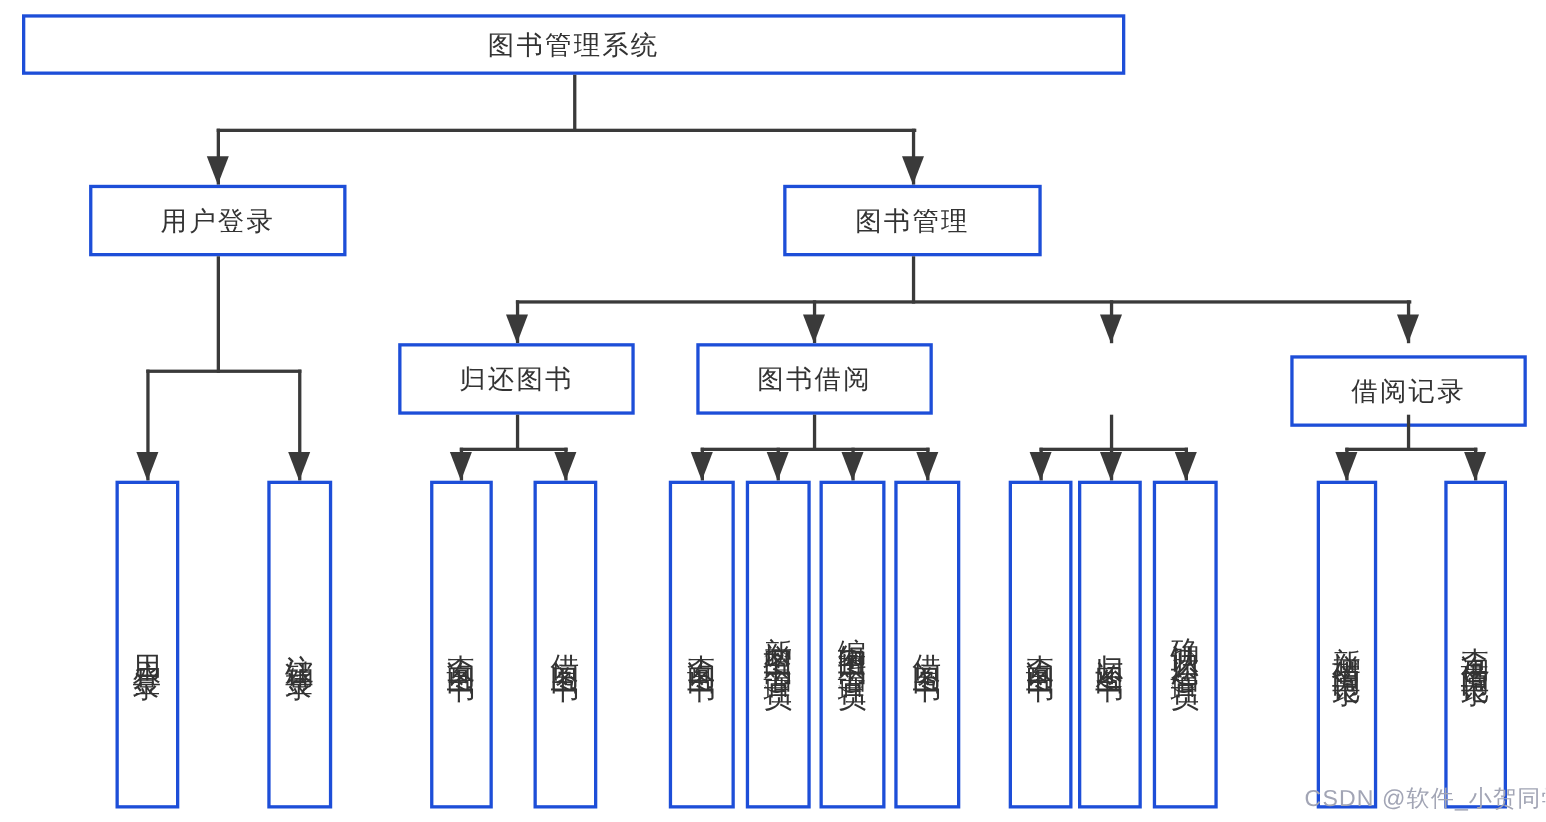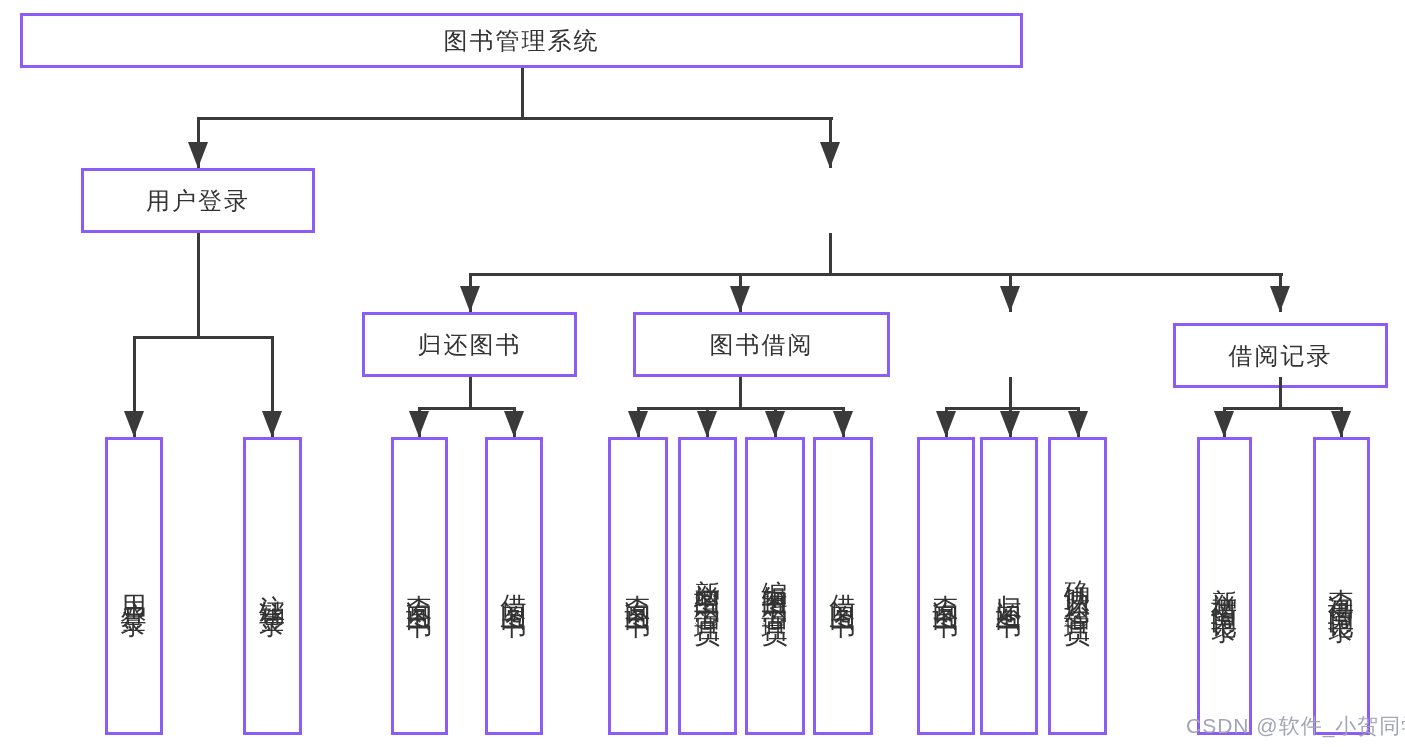--- a/index.html
+++ b/index.html
@@ -8,21 +8,21 @@
     width: 1405px;
     height: 747px;
     background: #ffffff;
     font-family: "Liberation Sans", sans-serif;
     color: #333333;
     overflow: hidden;
   }
   .node {
     position: absolute;
     box-sizing: border-box;
-    border: 3px solid #8b5cf6;
+    border: 3px solid #1d4ed8;
     background: #ffffff;
     display: flex;
     align-items: center;
     justify-content: center;
     color: #333333;
   }
   .hnode { font-size: 24px; letter-spacing: 2px; white-space: nowrap; }
   .vnode { }
   .vtext {
     writing-mode: vertical-rl;
@@ -61,41 +61,42 @@
   <div class="node hnode" style="left:20px; top:13px; width:1003px; height:55px;">图书管理系统</div>
 
   <div class="vline" style="left:521px; top:68px; height:52px;"></div>
   <div class="hline" style="left:197px; top:117px; width:636px;"></div>
   <div class="vline" style="left:197px; top:117px; height:51px;"></div>
   <div class="arrow" style="left:188px; top:142px;"></div>
   <div class="vline" style="left:829px; top:117px; height:51px;"></div>
   <div class="arrow" style="left:820px; top:142px;"></div>
 
   <div class="node hnode" style="left:81px; top:168px; width:234px; height:65px;">用户登录</div>
+  <div class="node hnode" style="left:712px; top:168px; width:235px; height:65px;">图书管理</div>
 
   <div class="vline" style="left:197px; top:233px; height:106px;"></div>
   <div class="hline" style="left:133px; top:336px; width:141px;"></div>
   <div class="vline" style="left:133px; top:336px; height:101px;"></div>
   <div class="arrow" style="left:124px; top:411px;"></div>
   <div class="vline" style="left:271px; top:336px; height:101px;"></div>
   <div class="arrow" style="left:262px; top:411px;"></div>
 
   <div class="vline" style="left:829px; top:233px; height:43px;"></div>
   <div class="hline" style="left:469px; top:273px; width:814px;"></div>
   <div class="vline" style="left:469px; top:273px; height:39px;"></div>
   <div class="arrow" style="left:460px; top:286px;"></div>
   <div class="vline" style="left:739px; top:273px; height:39px;"></div>
   <div class="arrow" style="left:730px; top:286px;"></div>
   <div class="vline" style="left:1009px; top:273px; height:39px;"></div>
   <div class="arrow" style="left:1000px; top:286px;"></div>
   <div class="vline" style="left:1279px; top:273px; height:39px;"></div>
   <div class="arrow" style="left:1270px; top:286px;"></div>
 
   <div class="node hnode" style="left:362px; top:312px; width:215px; height:65px;">归还图书</div>
-  <div class="node hnode" style="left:633px; top:312px; width:257px; height:65px;">图书借阅</div>
+  <div class="node hnode" style="left:633px; top:312px; width:215px; height:65px;">图书借阅</div>
   <div class="node hnode" style="left:1173px; top:323px; width:215px; height:65px;">借阅记录</div>
 
   <div class="vline" style="left:469px; top:377px; height:33px;"></div>
   <div class="hline" style="left:418px; top:407px; width:98px;"></div>
   <div class="vline" style="left:418px; top:407px; height:30px;"></div>
   <div class="arrow" style="left:409px; top:411px;"></div>
   <div class="vline" style="left:513px; top:407px; height:30px;"></div>
   <div class="arrow" style="left:504px; top:411px;"></div>
 
   <div class="vline" style="left:739px; top:377px; height:33px;"></div>

